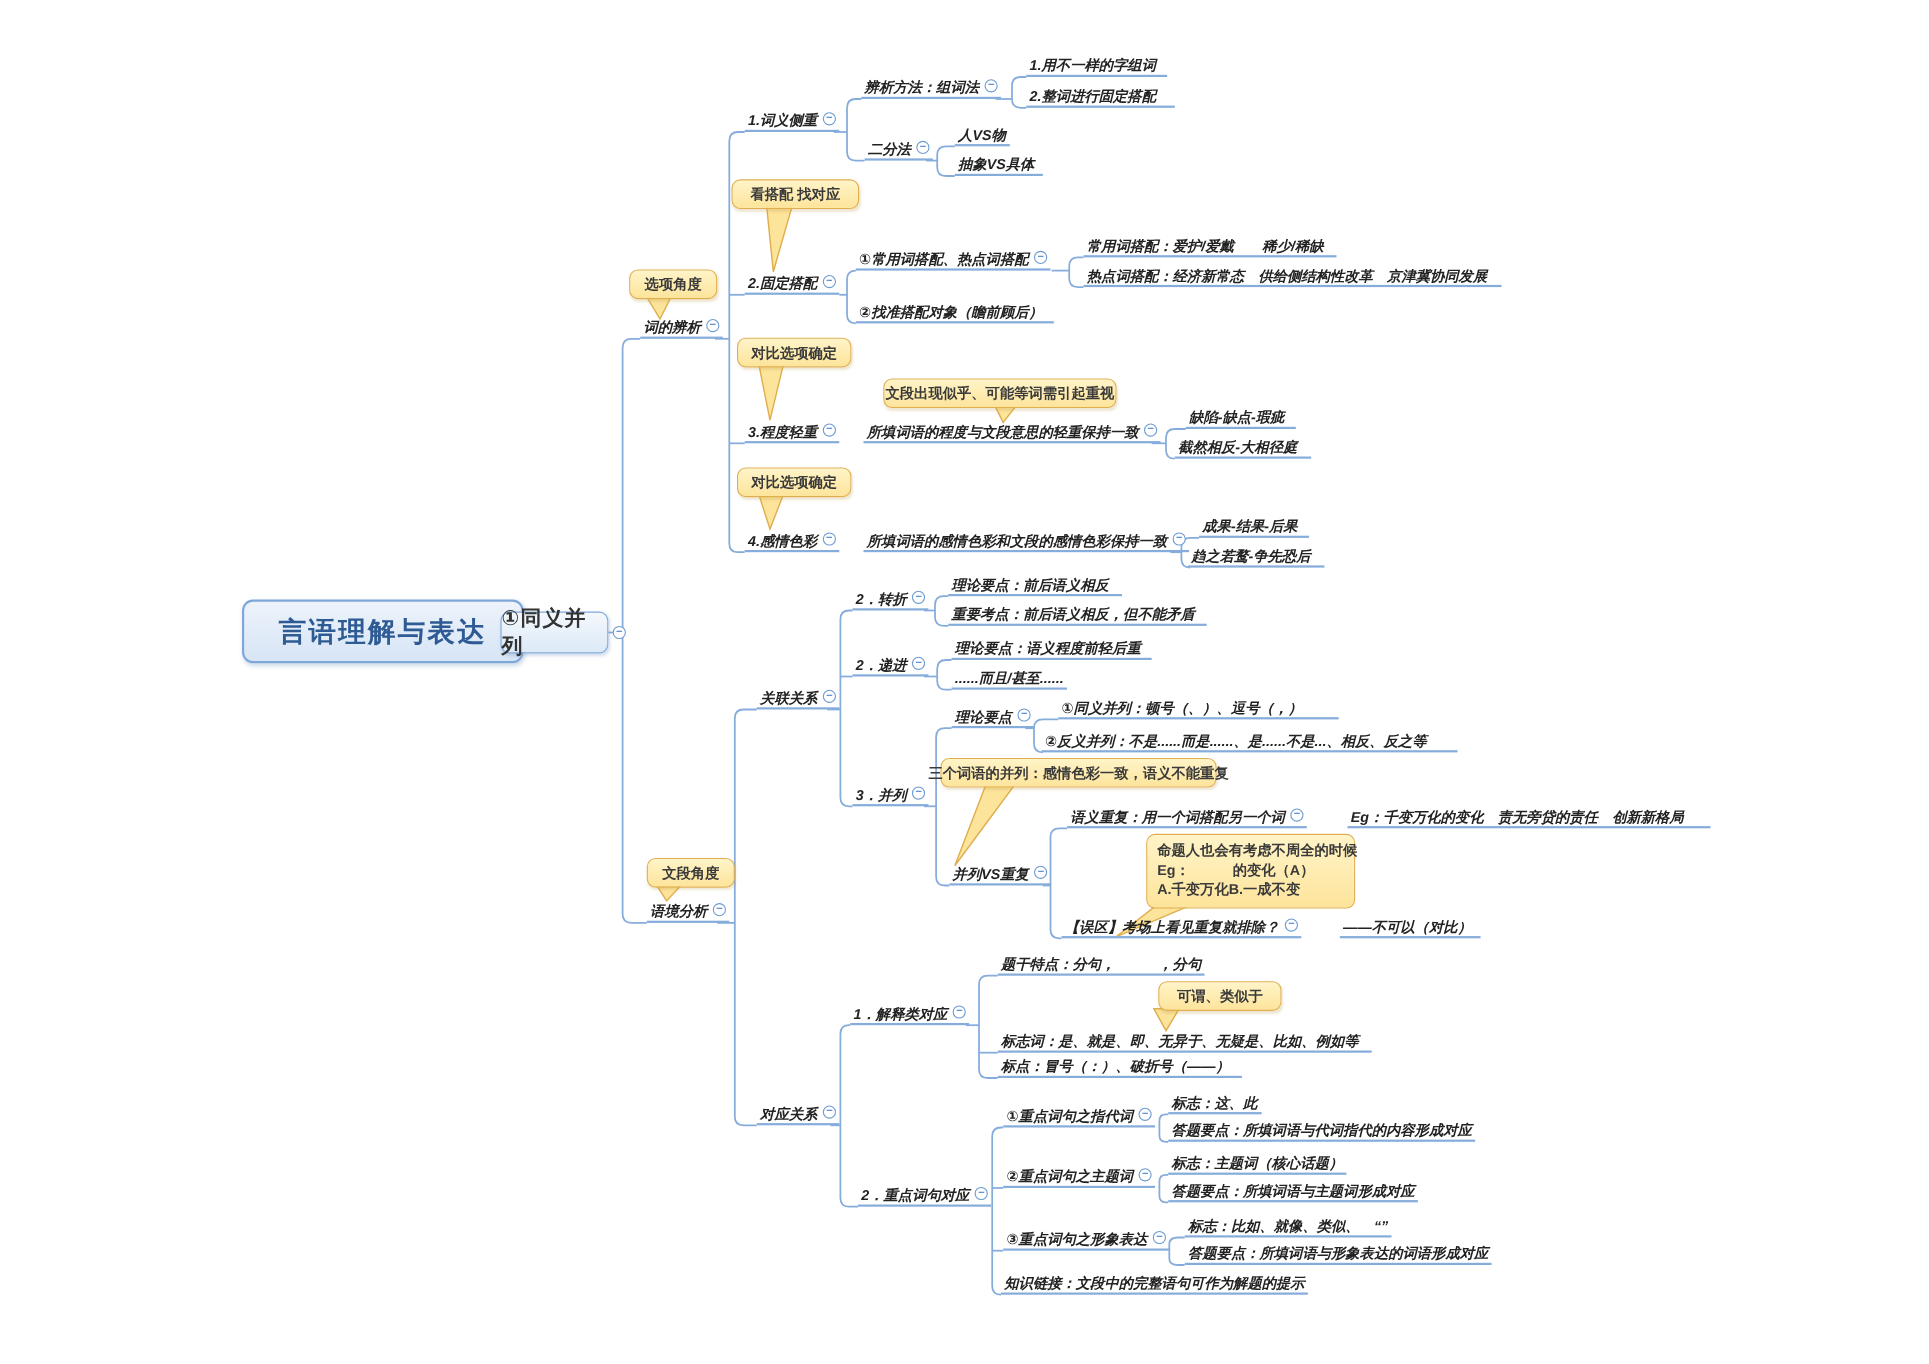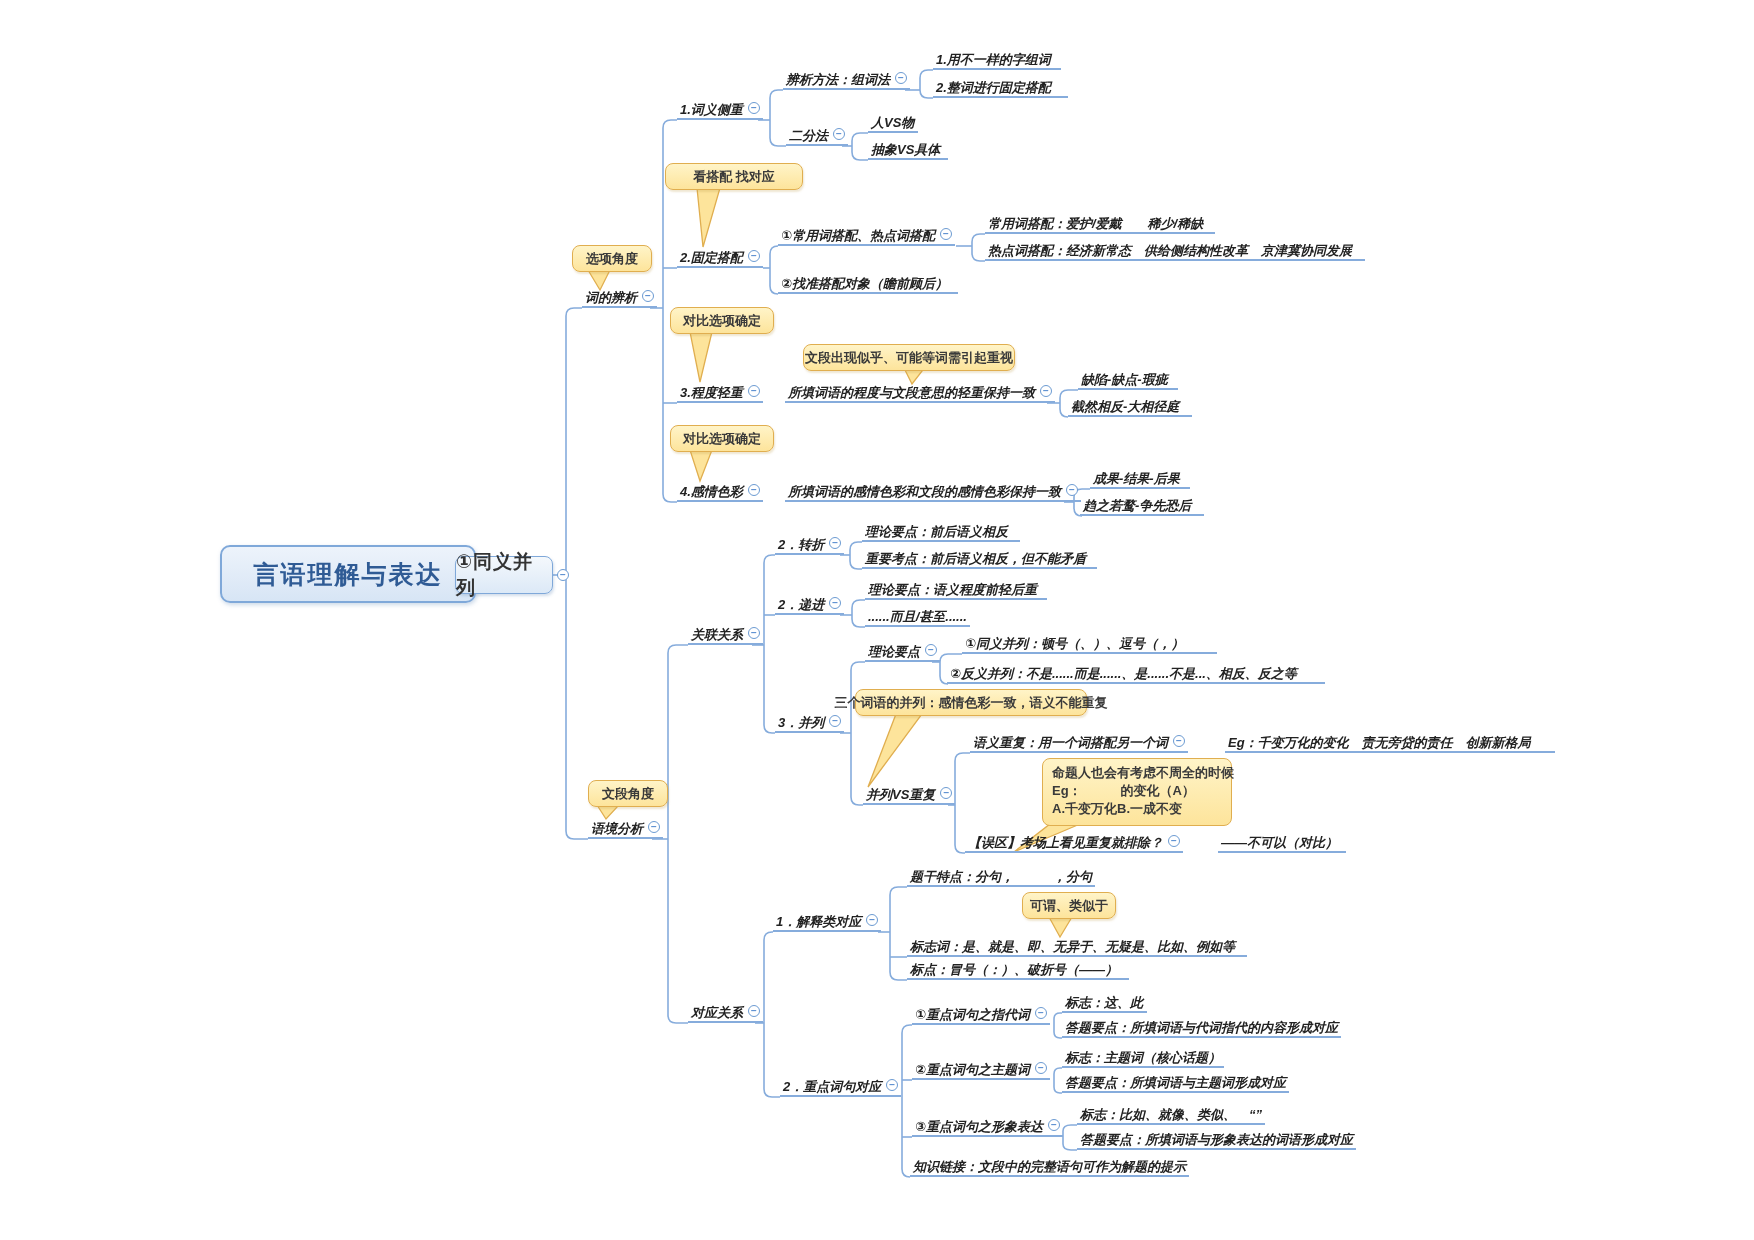--- a/index.html
+++ b/index.html
@@ -127,21 +127,21 @@
   <div class="node" style="left:582px;top:288px;min-width:62px"><span class="lbl">词的辨析</span><span class="col">−</span></div>
 
   <div class="node" style="left:677px;top:100px;min-width:72px"><span class="lbl">1.词义侧重</span><span class="col">−</span></div>
   <div class="node" style="left:783px;top:70px;min-width:110px"><span class="lbl">辨析方法：组词法</span><span class="col">−</span></div>
   <div class="node" style="left:933px;top:50px;min-width:128px"><span class="lbl">1.用不一样的字组词</span></div>
   <div class="node" style="left:933px;top:78px;min-width:135px"><span class="lbl">2.整词进行固定搭配</span></div>
   <div class="node" style="left:786px;top:126px;min-width:48px"><span class="lbl">二分法</span><span class="col">−</span></div>
   <div class="node" style="left:868px;top:113px;min-width:50px"><span class="lbl">人VS物</span></div>
   <div class="node" style="left:868px;top:140px;min-width:80px"><span class="lbl">抽象VS具体</span></div>
 
-  <div class="callout" style="left:665px;top:163px;width:138px">
+  <div class="callout" style="left:665px;top:163px;width:116px">
       <span>看搭配  找对应</span>
     </div>
   <div class="node" style="left:677px;top:248px;min-width:74px"><span class="lbl">2.固定搭配</span><span class="col">−</span></div>
   <div class="node" style="left:778px;top:226px;min-width:160px"><span class="lbl">①常用词搭配、热点词搭配</span><span class="col">−</span></div>
   <div class="node" style="left:985px;top:214px;min-width:230px"><span class="lbl">常用词搭配：爱护/爱戴　　稀少/稀缺</span></div>
   <div class="node" style="left:985px;top:241px;min-width:380px"><span class="lbl">热点词搭配：经济新常态　供给侧结构性改革　京津冀协同发展</span></div>
   <div class="node" style="left:778px;top:274px;min-width:180px"><span class="lbl">②找准搭配对象（瞻前顾后）</span></div>
 
   <div class="callout" style="left:670px;top:307px;width:104px">
       <span>对比选项确定</span>
@@ -174,40 +174,40 @@
   <div class="node" style="left:862px;top:549px;min-width:235px"><span class="lbl">重要考点：前后语义相反，但不能矛盾</span></div>
 
   <div class="node" style="left:775px;top:595px;min-width:60px"><span class="lbl">2．递进</span><span class="col">−</span></div>
   <div class="node" style="left:865px;top:580px;min-width:182px"><span class="lbl">理论要点：语义程度前轻后重</span></div>
   <div class="node" style="left:865px;top:607px;min-width:105px"><span class="lbl">......而且/甚至......</span></div>
 
   <div class="node" style="left:775px;top:713px;min-width:60px"><span class="lbl">3．并列</span><span class="col">−</span></div>
   <div class="node" style="left:865px;top:642px;min-width:60px"><span class="lbl">理论要点</span><span class="col">−</span></div>
   <div class="node" style="left:962px;top:634px;min-width:255px"><span class="lbl">①同义并列：顿号（、）、逗号（，）</span></div>
   <div class="node" style="left:947px;top:664px;min-width:378px"><span class="lbl">②反义并列：不是......而是......、是......不是...、相反、反之等</span></div>
-  <div class="callout" style="left:855px;top:689px;width:232px">
+  <div class="callout" style="left:855px;top:689px;width:251px">
       <span>三个词语的并列：感情色彩一致，语义不能重复</span>
     </div>
 
   <div class="node" style="left:863px;top:785px;min-width:82px"><span class="lbl">并列VS重复</span><span class="col">−</span></div>
   <div class="node" style="left:970px;top:733px;min-width:210px"><span class="lbl">语义重复：用一个词搭配另一个词</span><span class="col">−</span></div>
   <div class="node" style="left:1225px;top:733px;min-width:330px"><span class="lbl">Eg：千变万化的变化　责无旁贷的责任　创新新格局</span></div>
   <div class="notebox" style="left:1042px;top:758px;width:190px;height:68px">
     <div>命题人也会有考虑不周全的时候</div>
     <div>Eg：　　　的变化（A）</div>
     <div>A.千变万化B.一成不变</div>
   </div>
   <div class="node" style="left:965px;top:833px;min-width:212px"><span class="lbl">【误区】考场上看见重复就排除？</span><span class="col">−</span></div>
   <div class="node" style="left:1218px;top:833px;min-width:128px"><span class="lbl">——不可以（对比）</span></div>
 
   <div class="node" style="left:688px;top:1003px;min-width:62px"><span class="lbl">对应关系</span><span class="col">−</span></div>
 
   <div class="node" style="left:773px;top:912px;min-width:96px"><span class="lbl">1．解释类对应</span><span class="col">−</span></div>
   <div class="node" style="left:907px;top:867px;min-width:180px"><span class="lbl">题干特点：分句，　　　，分句</span></div>
-  <div class="callout" style="left:1022px;top:892px;width:94px">
+  <div class="callout" style="left:1053px;top:892px;width:112px">
       <span>可谓、类似于</span>
     </div>
   <div class="node" style="left:907px;top:937px;min-width:340px"><span class="lbl">标志词：是、就是、即、无异于、无疑是、比如、例如等</span></div>
   <div class="node" style="left:907px;top:960px;min-width:222px"><span class="lbl">标点：冒号（：）、破折号（——）</span></div>
 
   <div class="node" style="left:780px;top:1077px;min-width:112px"><span class="lbl">2．重点词句对应</span><span class="col">−</span></div>
 
   <div class="node" style="left:912px;top:1005px;min-width:128px"><span class="lbl">①重点词句之指代词</span><span class="col">−</span></div>
   <div class="node" style="left:1062px;top:993px;min-width:85px"><span class="lbl">标志：这、此</span></div>
   <div class="node" style="left:1062px;top:1018px;min-width:258px"><span class="lbl">答题要点：所填词语与代词指代的内容形成对应</span></div>

